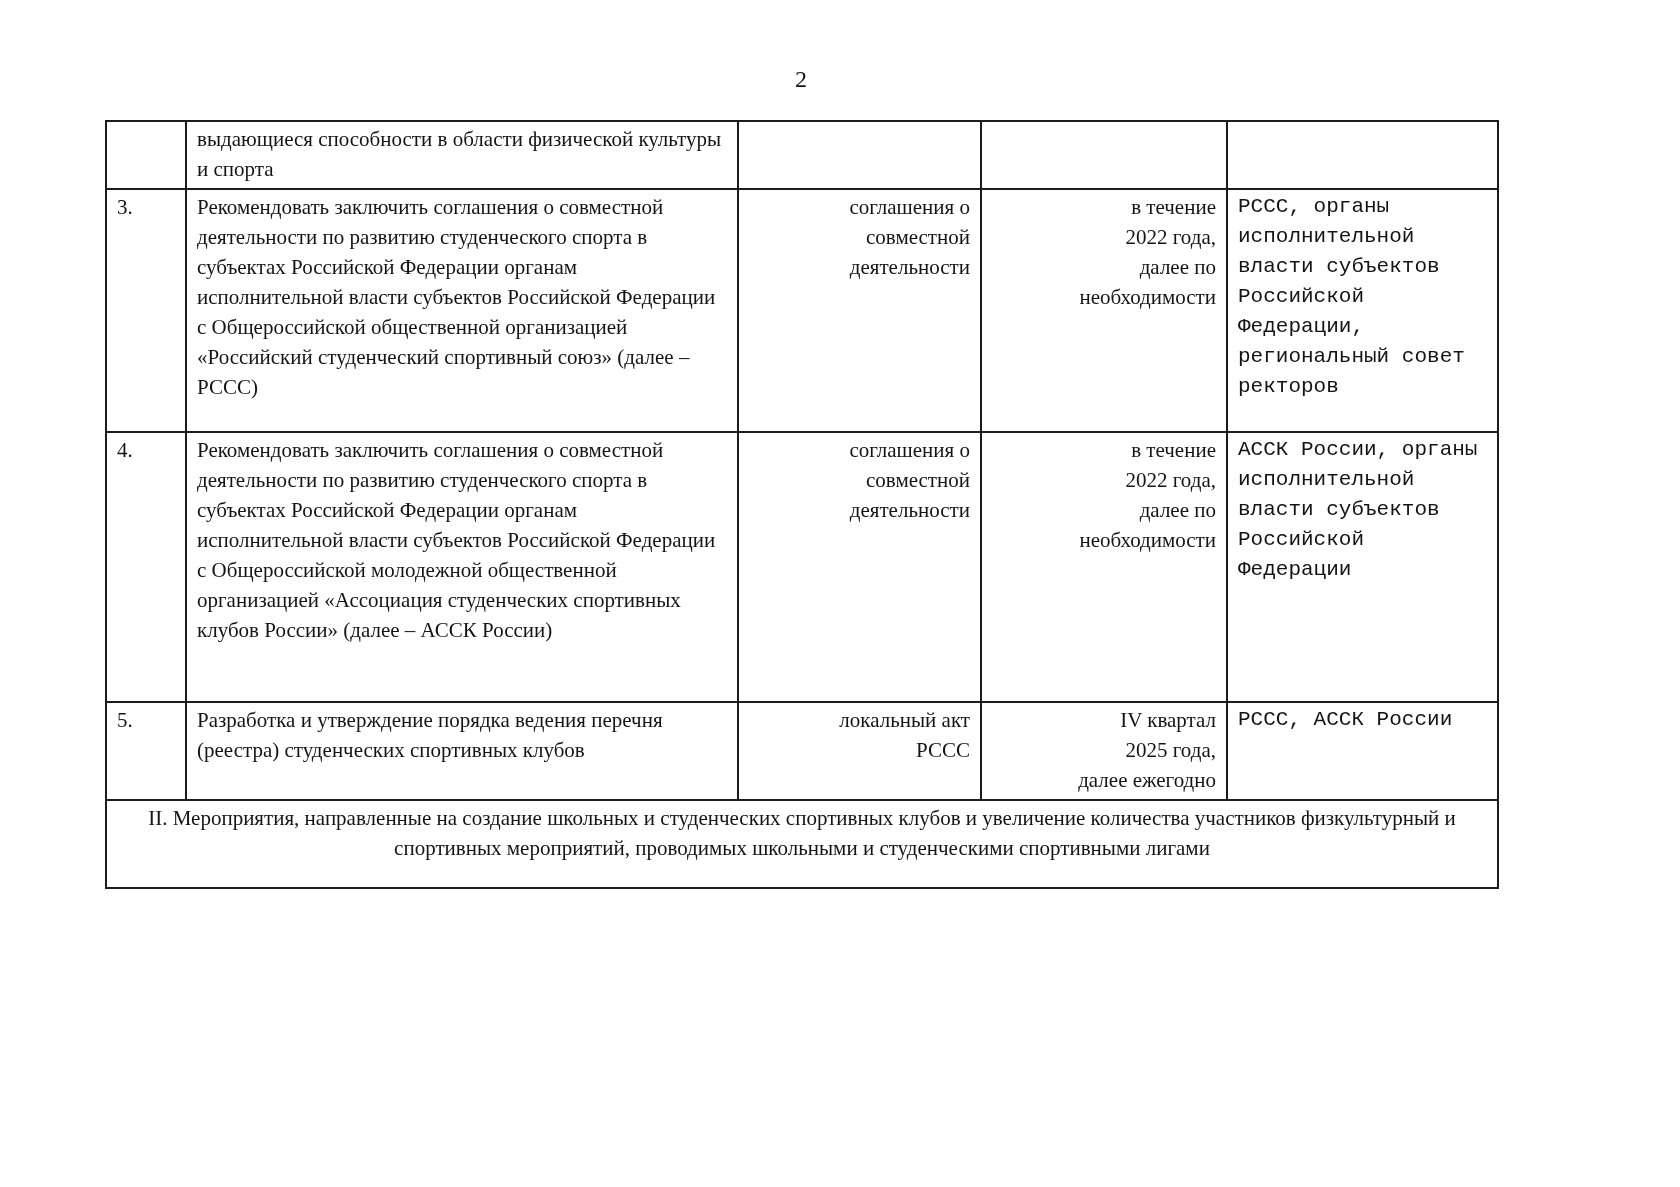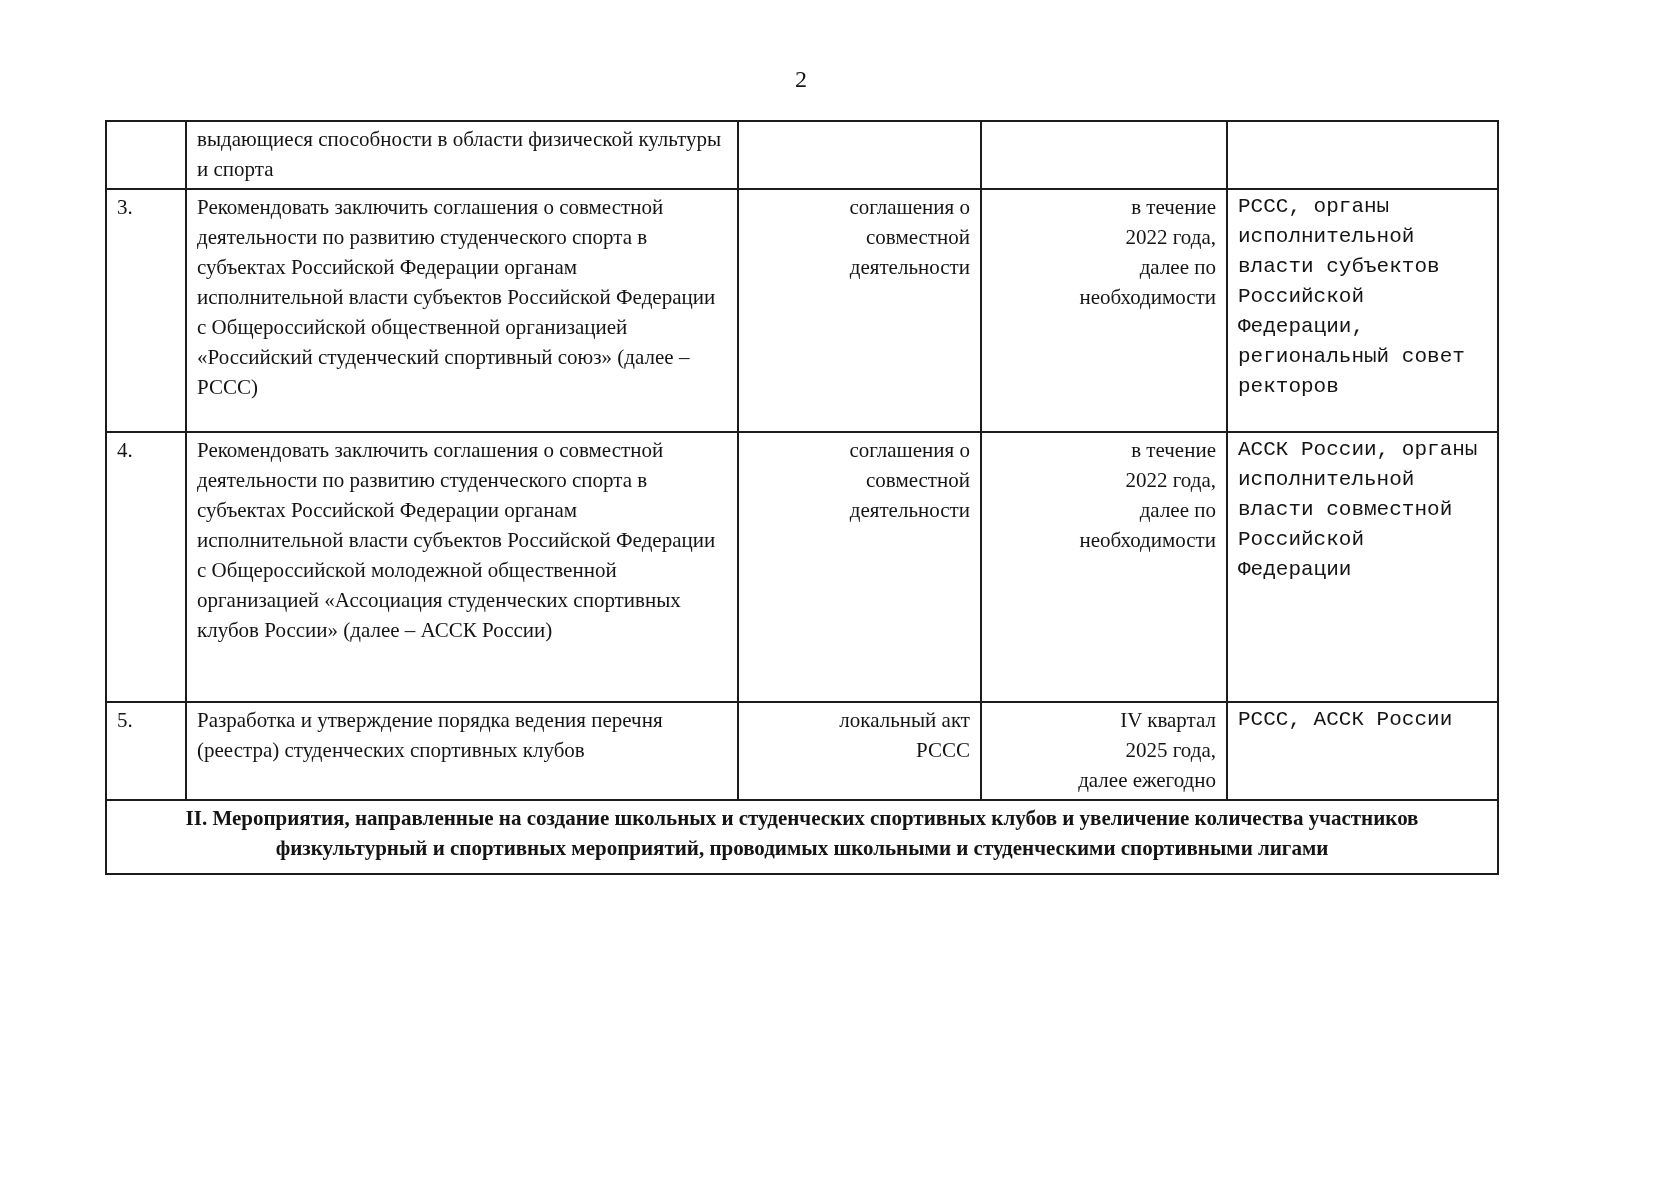--- a/index.html
+++ b/index.html
@@ -51,22 +51,22 @@
   }
   td.col-resp { text-align: left; font-family: Liberation Mono, monospace; }
 
   tr.row-cont  td { height: 63px; }
   tr.row-3     td { height: 243px; }
   tr.row-4     td { height: 270px; }
   tr.row-5     td { height: 90px; }
 
   td.section-header {
     text-align: center;
-    font-weight: bold;
-    height: 74px;
+    font-weight: normal;
+    height: 88px;
     padding-top: 4px;
     padding-left: 24px;
     padding-right: 24px;
   }
 </style>
 </head>
 <body>
 
 <div class="page">
 
@@ -106,21 +106,21 @@
       <tr class="row-4">
         <td class="col-num">4.</td>
         <td class="col-activity">Рекомендовать заключить соглашения о совместной деятельности по развитию студенческого спорта в субъектах Российской Федерации органам исполнительной власти субъектов Российской Федерации с Общероссийской молодежной общественной организацией «Ассоциация студенческих спортивных клубов России» (далее – АССК России)</td>
         <td class="col-doc">соглашения о
 совместной
 деятельности</td>
         <td class="col-timing">в течение
 2022 года,
 далее по
 необходимости</td>
-        <td class="col-resp">АССК России, органы исполнительной власти совместной Российской Федерации</td>
+        <td class="col-resp">АССК России, органы исполнительной власти субъектов Российской Федерации</td>
       </tr>
 
       <tr class="row-5">
         <td class="col-num">5.</td>
         <td class="col-activity">Разработка и утверждение порядка ведения перечня (реестра) студенческих спортивных клубов</td>
         <td class="col-doc">локальный акт
 РССС</td>
         <td class="col-timing">IV квартал
 2025 года,
 далее ежегодно</td>

